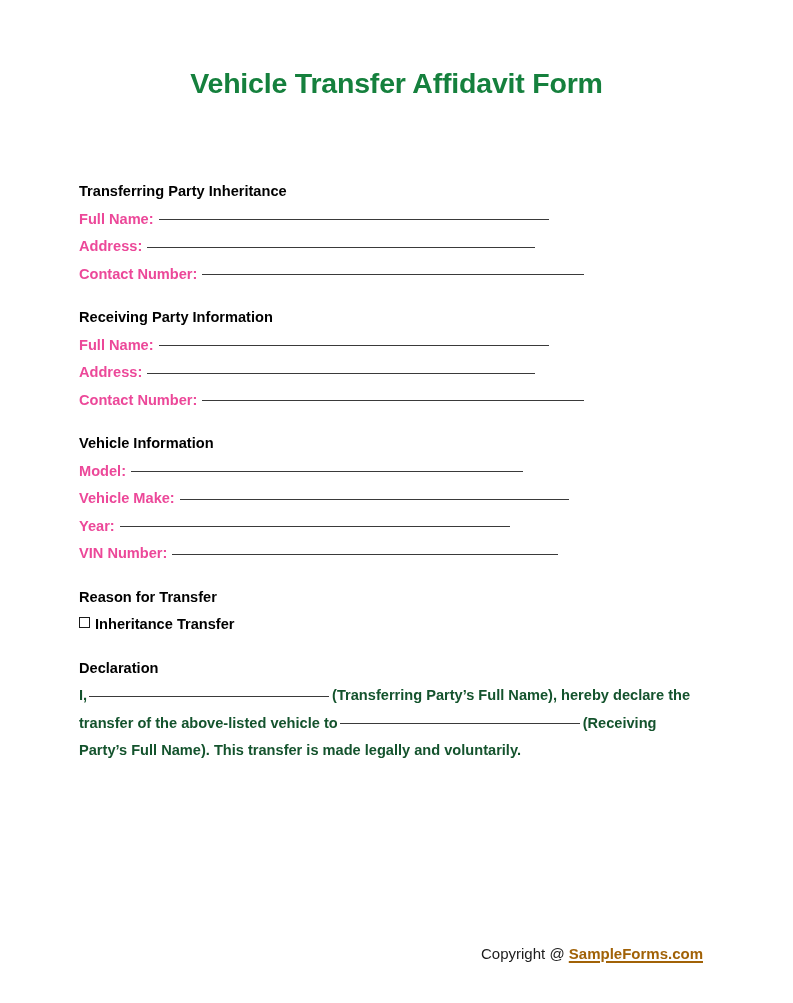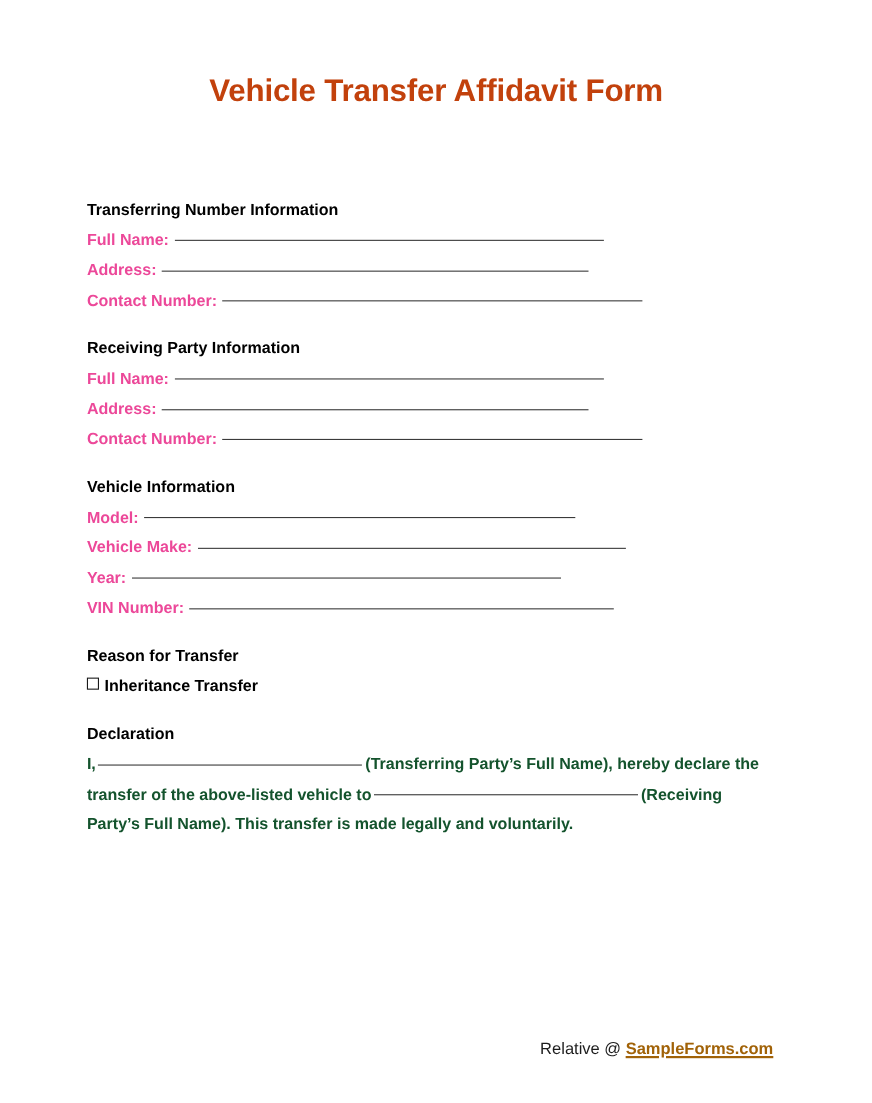--- a/index.html
+++ b/index.html
@@ -27,21 +27,21 @@
   
   .doc-title {
     position: absolute;
     top: 64px;
     left: 0;
     width: 793px;
     text-align: center;
     font-size: 28.5px;
     font-weight: bold;
     letter-spacing: -0.2px;
-    color: #c2410c;
+    color: #15803d;
     line-height: 38px;
   }
 
   
   .body-block {
     position: absolute;
     top: 178px;
     left: 79px;
     width: 640px;
   }
@@ -141,21 +141,21 @@
 </head>
 <body>
 
 <div class="page">
 
   <div class="doc-title">Vehicle Transfer Affidavit Form</div>
 
   <div class="body-block">
 
     <div class="section">
-      <div class="section-heading">Transferring Number Information</div>
+      <div class="section-heading">Transferring Party Inheritance</div>
 
       <div class="field-row">
         <span class="field-label">Full Name:</span><span class="rule" style="width: 390px;"></span>
       </div>
 
       <div class="field-row">
         <span class="field-label">Address:</span><span class="rule" style="width: 388px;"></span>
       </div>
 
       <div class="field-row">
@@ -212,17 +212,17 @@
 
     <div class="section">
       <div class="section-heading">Declaration</div>
 
       <div class="declaration-body"><span>I,</span><span class="rule-inline" style="width: 240px;"></span><span>(Transferring Party’s Full Name), hereby declare the transfer of the above-listed vehicle to</span><span class="rule-inline" style="width: 240px;"></span><span>(Receiving Party’s Full Name). This transfer is made legally and voluntarily.</span></div>
     </div>
 
   </div>
 
   <div class="footer">
-    <span>Relative @</span>
+    <span>Copyright @</span>
     <span class="footer-link" style="color: #a16207;">SampleForms.com</span>
   </div>
 
 </div>
 
 </body></html>

